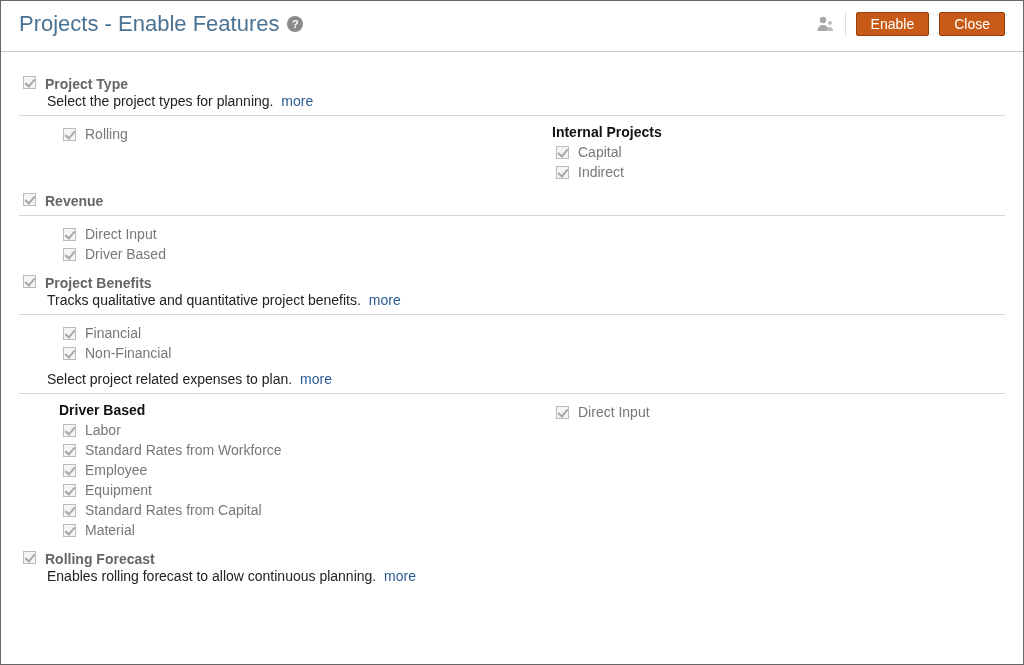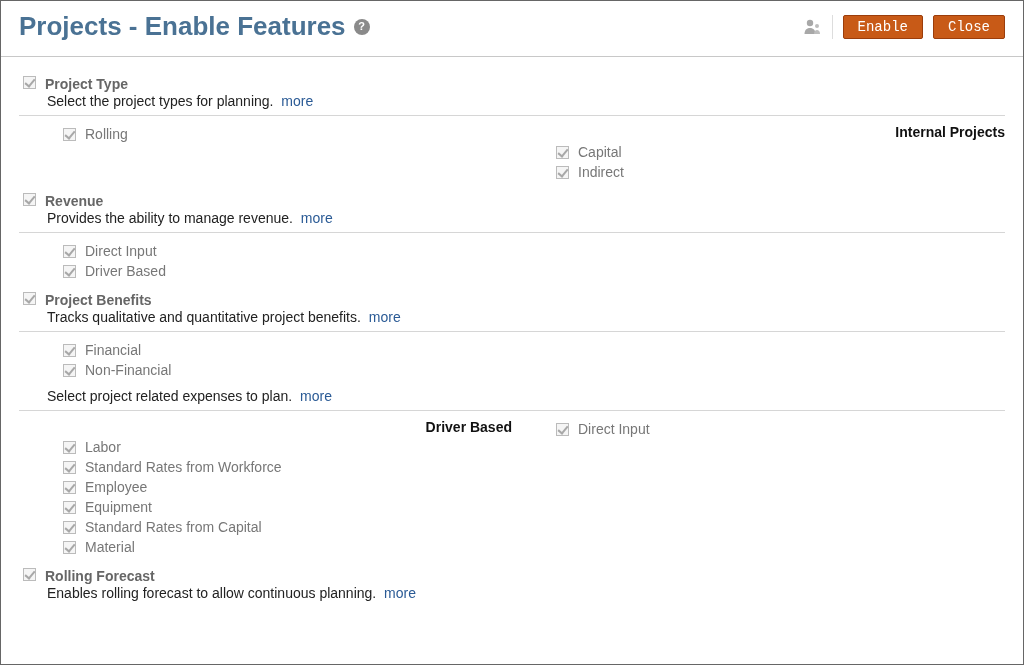--- a/index.html
+++ b/index.html
@@ -17,22 +17,22 @@
   }
   .header {
     display: flex;
     align-items: center;
     justify-content: space-between;
     padding: 10px 18px 14px 18px;
     border-bottom: 1px solid #c8c8c8;
   }
   .title-wrap { display: flex; align-items: center; gap: 8px; }
   .page-title {
-    font-size: 26px;
-    font-weight: bold;
+    font-size: 22px;
+    font-weight: normal;
     color: #4a7294;
     margin: 0;
     text-align: right;
   }
   .help-icon {
     width: 16px; height: 16px; border-radius: 50%;
     background: #8a8a8a; color: #fff;
     font-size: 11px; font-weight: bold;
     display: inline-flex; align-items: center; justify-content: center;
     line-height: 1;
@@ -41,21 +41,20 @@
   .user-icon svg { display: block; }
   .divider { width: 1px; height: 24px; background: #ddd; }
   .btn {
     border: 1px solid #9b3d0b;
     background: #c85a17;
     color: #fff;
     font-size: 14px;
     padding: 3px 14px;
     cursor: pointer;
     border-radius: 2px;
-    font-family: Liberation Mono, monospace;
   }
 
   .scroll-area {
     position: absolute;
     top: 52px; left: 0; right: 0; bottom: 0;
     overflow-y: scroll;
     padding: 12px 18px 20px 18px;
   }
 
   .section {
@@ -92,21 +91,20 @@
     display: flex;
     gap: 40px;
     margin-left: 40px;
   }
   .col { flex: 1; }
   .sub-title {
     font-weight: bold;
     color: #111;
     font-size: 14px;
     margin: 0 0 2px 0;
-    text-align: right;
   }
   .opt-list { margin-left: 0; }
   .opt {
     display: flex; align-items: center; gap: 6px;
     color: #777;
     font-size: 14px;
     line-height: 20px;
   }
   .chk {
     appearance: none;
@@ -191,24 +189,20 @@
         </div>
       </div>
     </div>
   </div>
 
   <div class="section">
     <div class="sec-head">
       <input type="checkbox" class="chk" checked="" disabled="" style="">
       <span class="sec-title">Revenue</span>
     </div>
-    <p class="sec-desc">
-      <span>Provides the ability to manage revenue.</span>
-      <a class="more-link">more</a>
-    </p>
     <hr class="rule">
     <div class="cols">
       <div class="col">
         <div class="opt-list">
           <div class="opt">
             <input type="checkbox" class="chk" checked="" disabled="" style="">
             <span>Direct Input</span>
           </div>
           <div class="opt">
             <input type="checkbox" class="chk" checked="" disabled="" style="">

